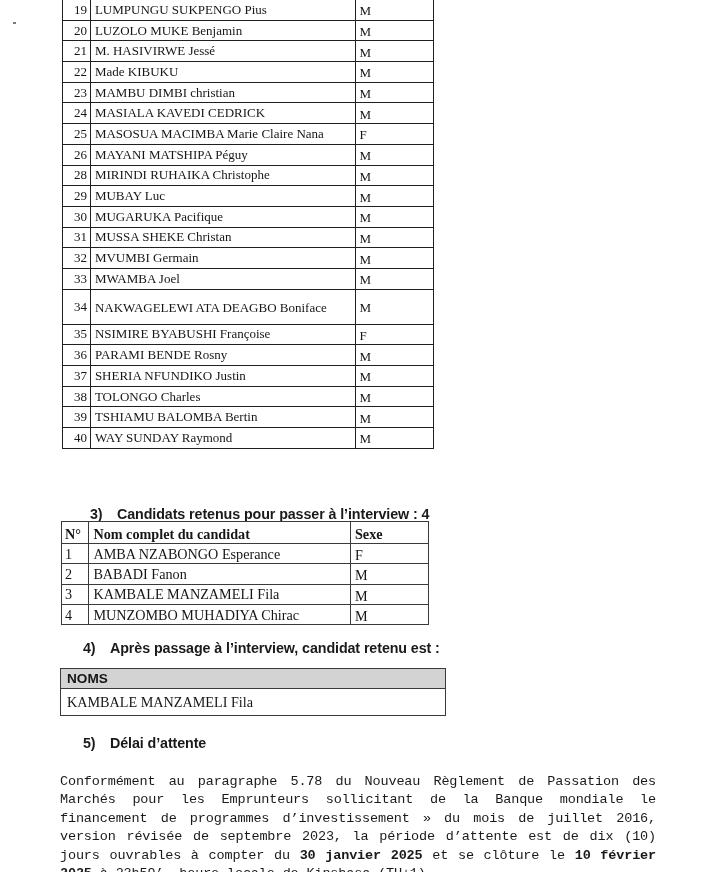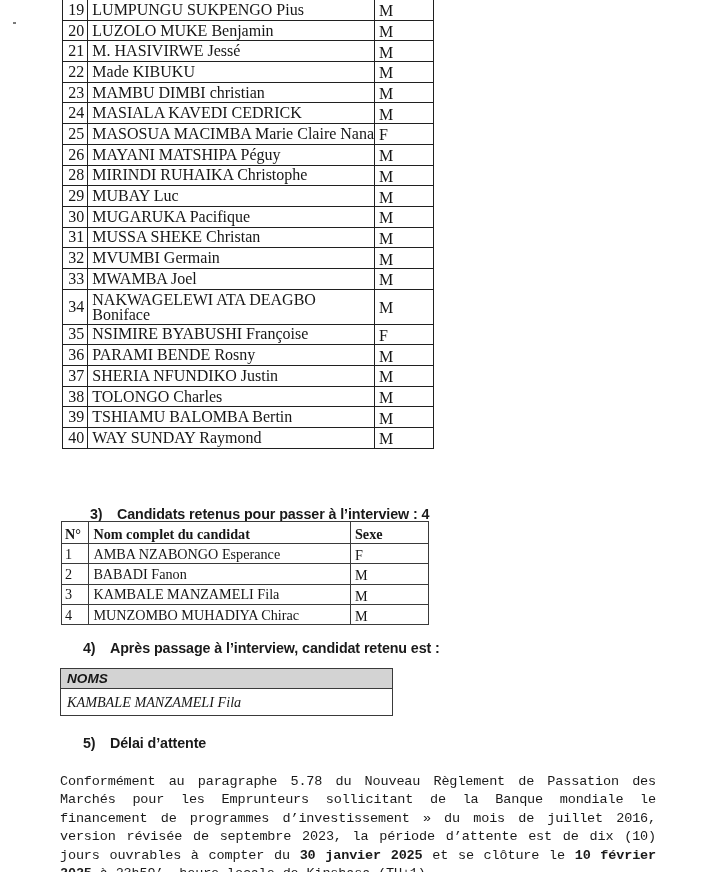--- a/index.html
+++ b/index.html
@@ -2,42 +2,42 @@
 <html><head>
 <meta charset="utf-8">
 <style>
   * { box-sizing: border-box; margin: 0; padding: 0; }
   html, body { width: 711px; height: 872px; background: #ffffff; overflow: hidden; }
   body { position: relative; color: #161616; font-family: "Liberation Serif", serif; }
 
   .speck { position: absolute; left: 13px; top: 22px; width: 3px; height: 2px; background: #7a7a7a; }
 
   
-  .t1 { position: absolute; left: 62px; top: -1px; width: 372px; border-collapse: collapse; font-family: "Liberation Serif", serif; font-size: 16px; }
+  .t1 { position: absolute; left: 62px; top: -1px; width: 372px; border-collapse: collapse; font-family: "Liberation Serif", serif; font-size: 13px; }
   .t1 td { border: 1.4px solid #202020; padding: 0 0 0 4px; height: 20.7px; line-height: 16px; vertical-align: middle; white-space: nowrap; }
   .t1 td.num { width: 28px; text-align: right; padding: 0 3px 0 0; }
   .t1 td.name { width: 265px; }
   .t1 td.sex { width: 79px; padding-left: 4px; padding-top: 3px; }
   .t1 tr.tall td { height: 35px; }
   .t1 tr.tall td.name { white-space: normal; line-height: 15px; padding-top: 1px; }
 
   
   .h { position: absolute; font-family: "Liberation Sans", sans-serif; font-weight: bold; font-size: 14.3px; color: #1a1a1a; letter-spacing: -0.1px; }
   .h .n { display: inline-block; width: 27px; }
 
   
   .t2 { position: absolute; left: 61px; top: 521px; width: 368px; border-collapse: collapse; font-family: "Liberation Serif", serif; font-size: 14.2px; }
   .t2 td, .t2 th { border: 1.2px solid #3a3a3a; height: 20.3px; line-height: 16px; padding: 0 0 0 4px; text-align: left; vertical-align: middle; white-space: nowrap; }
   .t2 th { font-weight: bold; height: 22px; padding-top: 2px; }
   .t2 .c1 { width: 26px; padding-left: 3px; }
   .t2 .c2 { width: 248px; }
   .t2 .c3 { width: 74px; padding-top: 3px; }
 
   
-  .t3 { position: absolute; left: 60px; top: 668px; width: 333px; border-collapse: collapse; font-style: italic; }
+  .t3 { position: absolute; left: 60px; top: 668px; width: 386px; border-collapse: collapse; }
   .t3 th { background: #d3d3d3; border: 1.2px solid #3a3a3a; height: 20px; text-align: left; padding: 0 0 0 6px; font-family: "Liberation Sans", sans-serif; font-weight: bold; font-size: 13.6px; color: #151515; }
   .t3 td { border: 1.2px solid #3a3a3a; height: 27px; padding: 0 0 0 6px; font-family: "Liberation Serif", serif; font-size: 14.2px; }
 
   
   .para { position: absolute; left: 60px; top: 773px; width: 596px; font-family: Liberation Mono, monospace; font-size: 13.5px; line-height: 18.4px; text-align: justify; color: #1a1a1a; letter-spacing: -0.15px; }
   .para b { font-weight: bold; }
 </style>
 </head>
 <body>
 

